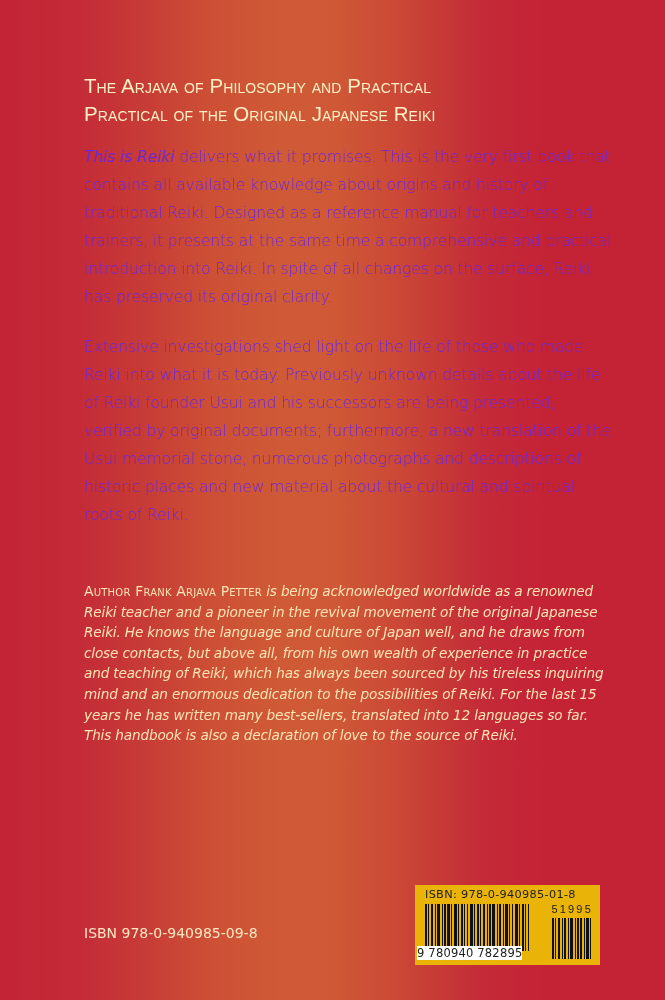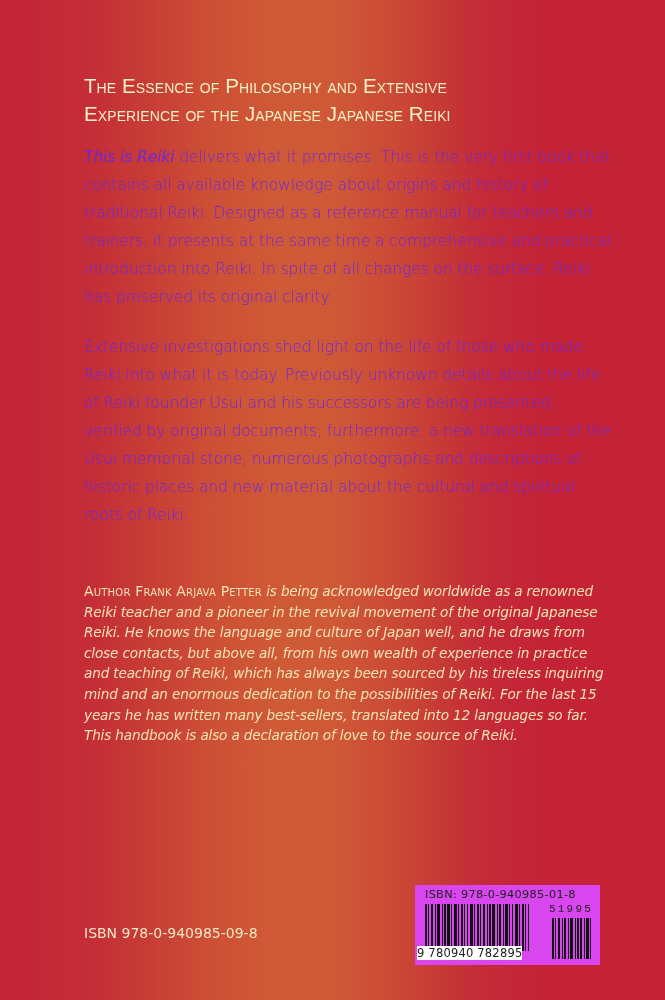--- a/index.html
+++ b/index.html
@@ -30,46 +30,46 @@
       font-family: "DejaVu Sans", sans-serif; font-size: 13.6px; line-height: 20.6px;
       color: #fbe3b4; font-style: italic; letter-spacing: -0.15px;
     }
     .author .name { font-style: normal; font-variant: small-caps; font-size: 14px; letter-spacing: 0.2px; }
     .price {
       position: absolute; left: 84px; top: 923px; width: 260px;
       font-family: "DejaVu Sans", sans-serif; font-size: 14px; line-height: 20px; color: #fde6c4;
     }
     .barcode-box {
       position: absolute; left: 415px; top: 885px; width: 185px; height: 80px;
-      background: #d946ef;
+      background: #eab308;
     }
     .bc-isbn {
       position: absolute; left: 10px; top: 3px; font-family: "DejaVu Sans", sans-serif;
       font-size: 11.3px; color: #222; letter-spacing: 0.3px; white-space: nowrap;
     }
     .bc-price-code {
-      position: absolute; right: 7px; top: 18px; font-family: Liberation Mono, monospace;
+      position: absolute; right: 7px; top: 18px; font-family: Liberation Sans, sans-serif;
       font-size: 11px; color: #222; letter-spacing: 2.2px;
     }
     .bars-main { position: absolute; left: 10px; top: 19px; width: 115px; height: 47px; display: flex; align-items: stretch; }
     .bars-add { position: absolute; left: 137px; top: 33px; width: 42px; height: 41px; display: flex; align-items: stretch; }
     .bar { background: #111; margin-right: 1.5px; }
     .bc-digits {
       position: absolute; left: 2px; top: 61px; font-family: "DejaVu Sans", sans-serif;
       font-size: 11.5px; color: #222; background: #fff; letter-spacing: 0.2px; white-space: nowrap;
     }
   </style>
 </head>
 <body>
 
 <div>
 
   <div class="headline">
-    <div><span class="sc">The Essence of Philosophy and Extensive</span></div>
-    <div><span class="sc">Experience of the Japanese Japanese Reiki</span></div>
+    <div><span class="sc">The Arjava of Philosophy and Practical</span></div>
+    <div><span class="sc">Practical of the Original Japanese Reiki</span></div>
   </div>
 
   <div class="para p1"><em>This is Reiki</em><span> delivers what it promises. This is the very first book that contains all available knowledge about origins and history of traditional Reiki. Designed as a reference manual for teachers and trainers, it presents at the same time a comprehensive and practical introduction into Reiki. In spite of all changes on the surface, Reiki has preserved its original clarity.</span></div>
 
   <div class="para p2"><span>Extensive investigations shed light on the life of those who made Reiki into what it is today. Previously unknown details about the life of Reiki founder Usui and his successors are being presented, verified by original documents; furthermore, a new translation of the Usui memorial stone, numerous photographs and descriptions of historic places and new material about the cultural and spiritual roots of Reiki.</span></div>
 
   <div class="author"><span class="name">Author Frank Arjava Petter</span><span> is being acknowledged worldwide as a renowned Reiki teacher and a pioneer in the revival movement of the original Japanese Reiki. He knows the language and culture of Japan well, and he draws from close contacts, but above all, from his own wealth of experience in practice and teaching of Reiki, which has always been sourced by his tireless inquiring mind and an enormous dedication to the possibilities of Reiki. For the last 15 years he has written many best-sellers, translated into 12 languages so far. This handbook is also a declaration of love to the source of Reiki.</span></div>
 
   <div class="price">
     <div>ISBN 978-0-940985-09-8</div>

